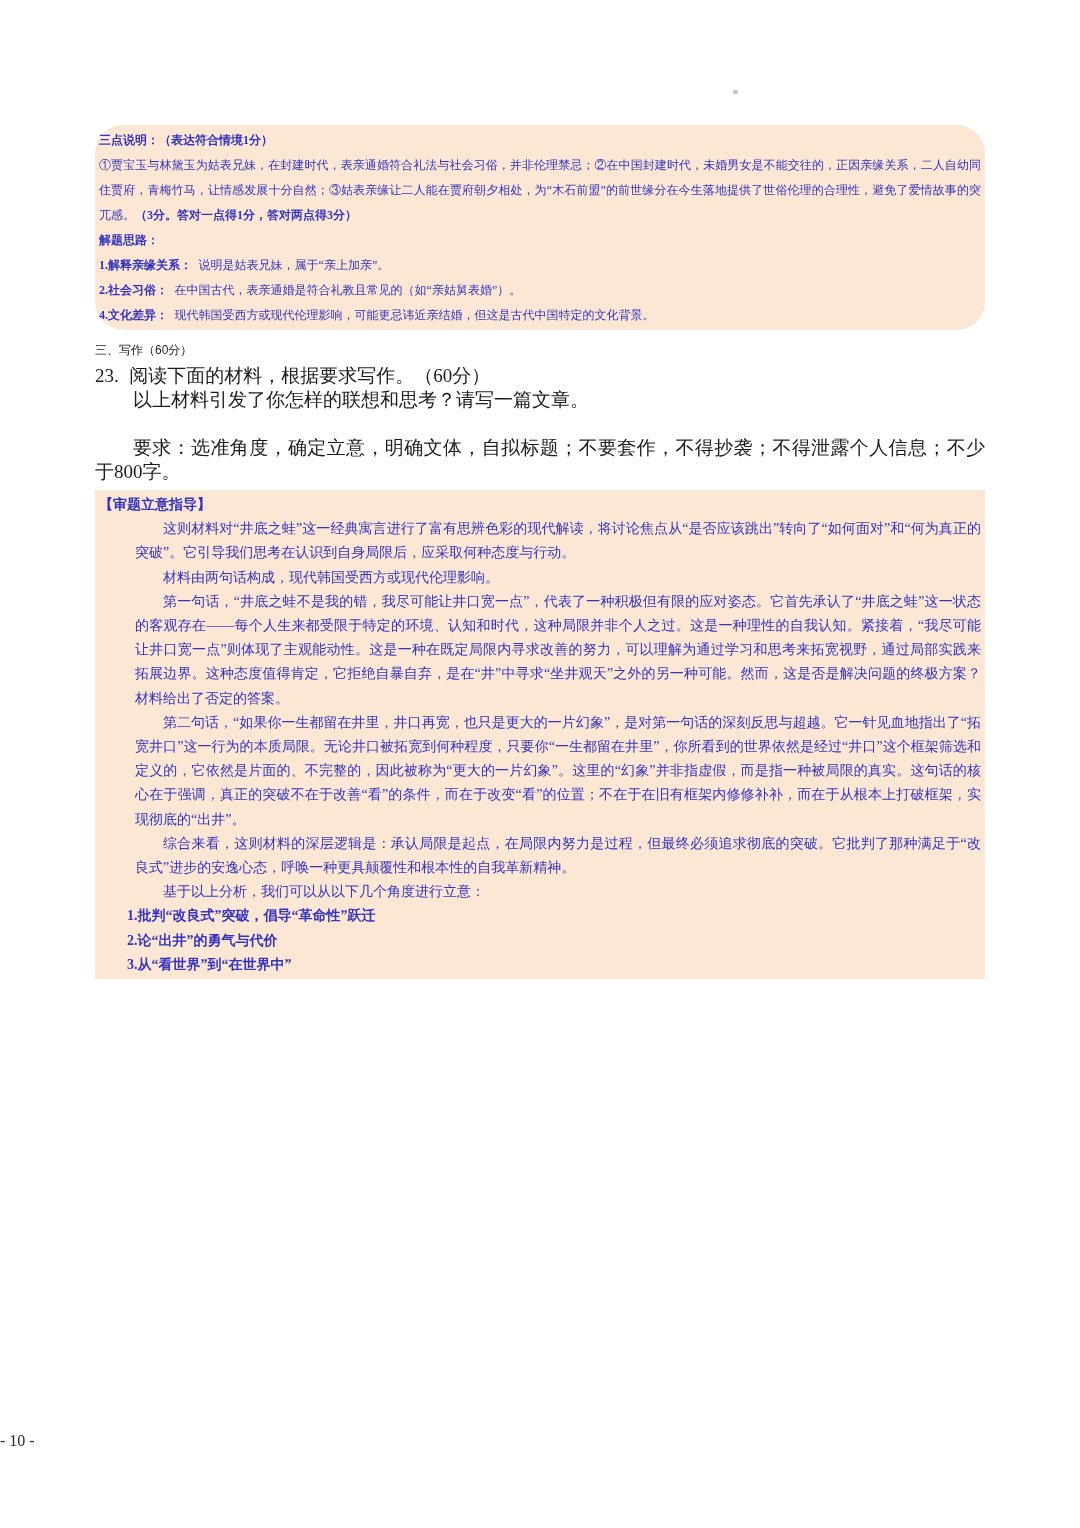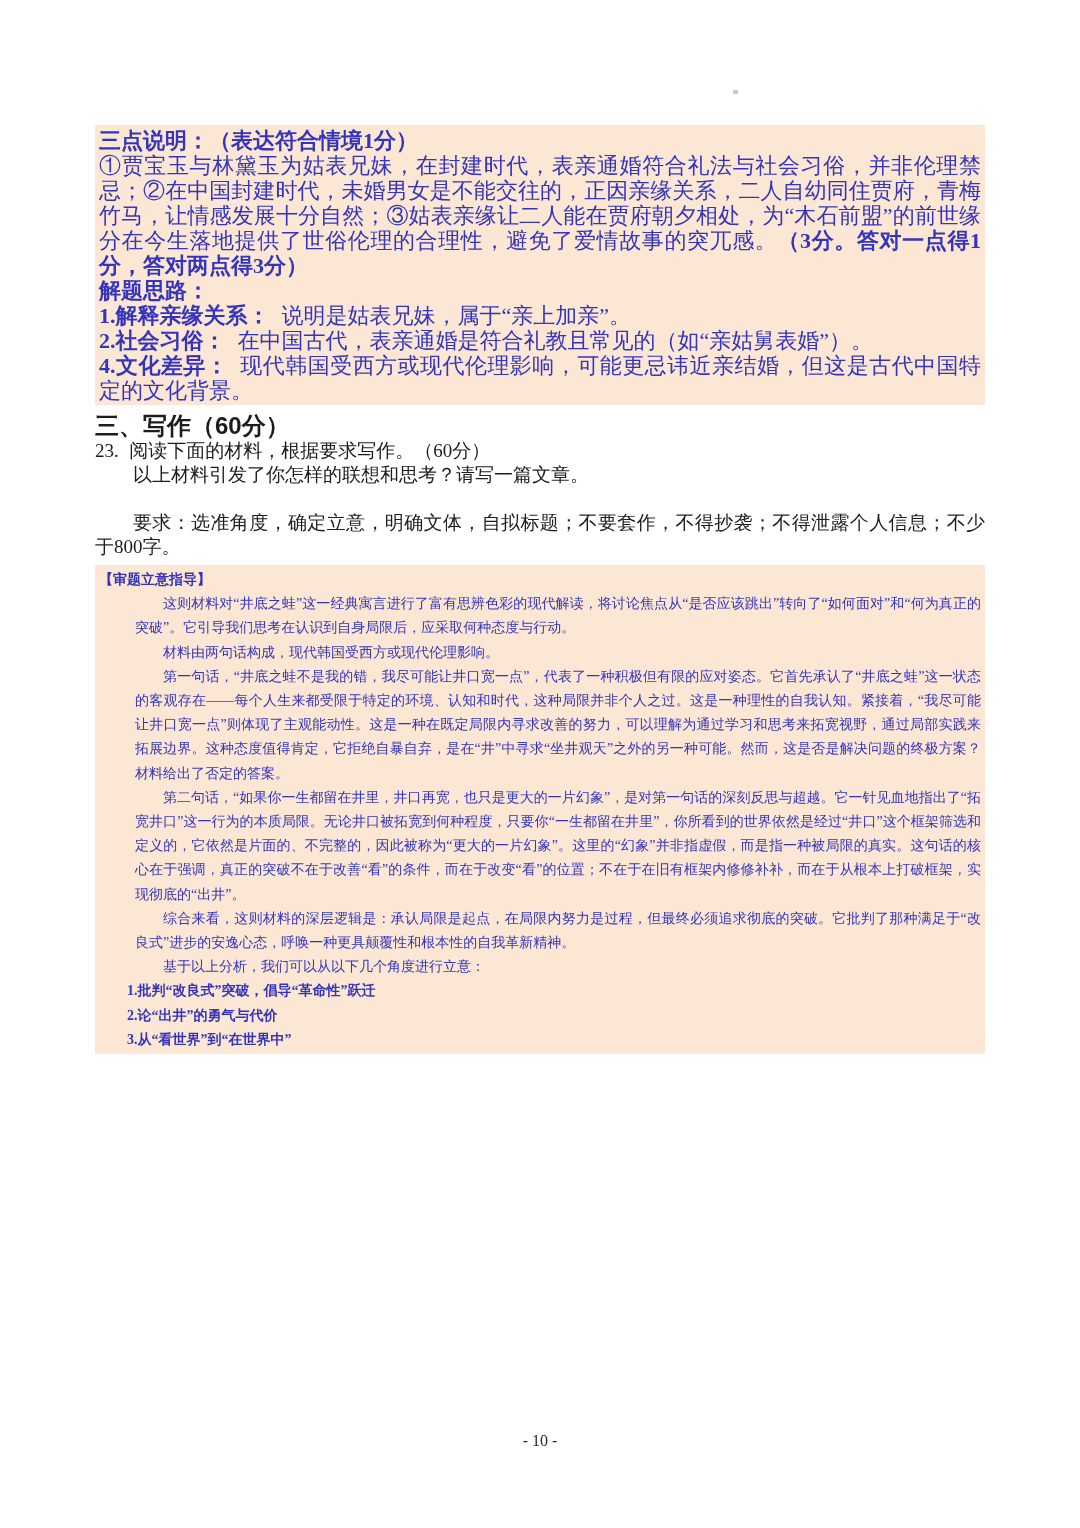--- a/index.html
+++ b/index.html
@@ -21,41 +21,41 @@
   p { margin: 0; }
   .just { text-align: justify; }
   .bold { font-weight: bold; }
 
   
   .highlight {
     background: #fbe7d3;
     color: #3434be;
     padding: 3px 4px 2px 4px;
   }
-  .block-a { font-size: 22px; line-height: 25px; }
+  .block-a { font-size: 12px; line-height: 25px; border-radius: 28px; }
   .block-a .item-label { margin-right: 0.55em; }
 
   
   .writing { margin-top: 7px; font-size: 19px; line-height: 24px; color: #1c1c1c; }
   .section-heading {
-    font-size: 24px; line-height: 27px; font-weight: bold;
+    font-size: 12px; line-height: 27px; font-weight: normal;
     font-family: "Liberation Sans", sans-serif;
   }
   .q-num { margin-right: 0.55em; }
   .material { margin-left: 38px; }
   .req { text-indent: 38px; margin-top: 24px; }
 
   
   .block-b { margin-top: 6px; font-size: 14px; line-height: 24.2px; }
   .block-b .para { text-indent: 2em; margin-left: 36px; }
   .block-b .angle { margin-left: 2em; }
 
   .footer {
     position: absolute; top: 1432px; left: 0; width: 100%;
-    text-align: center; font-size: 16px; color: #2a2a2a;
+    text-align: left; font-size: 16px; color: #2a2a2a;
     font-family: "Liberation Serif", serif;
   }
 </style>
 </head>
 <body>
 
 <div class="page">
 
   <span class="artifact-dot"></span>
 

